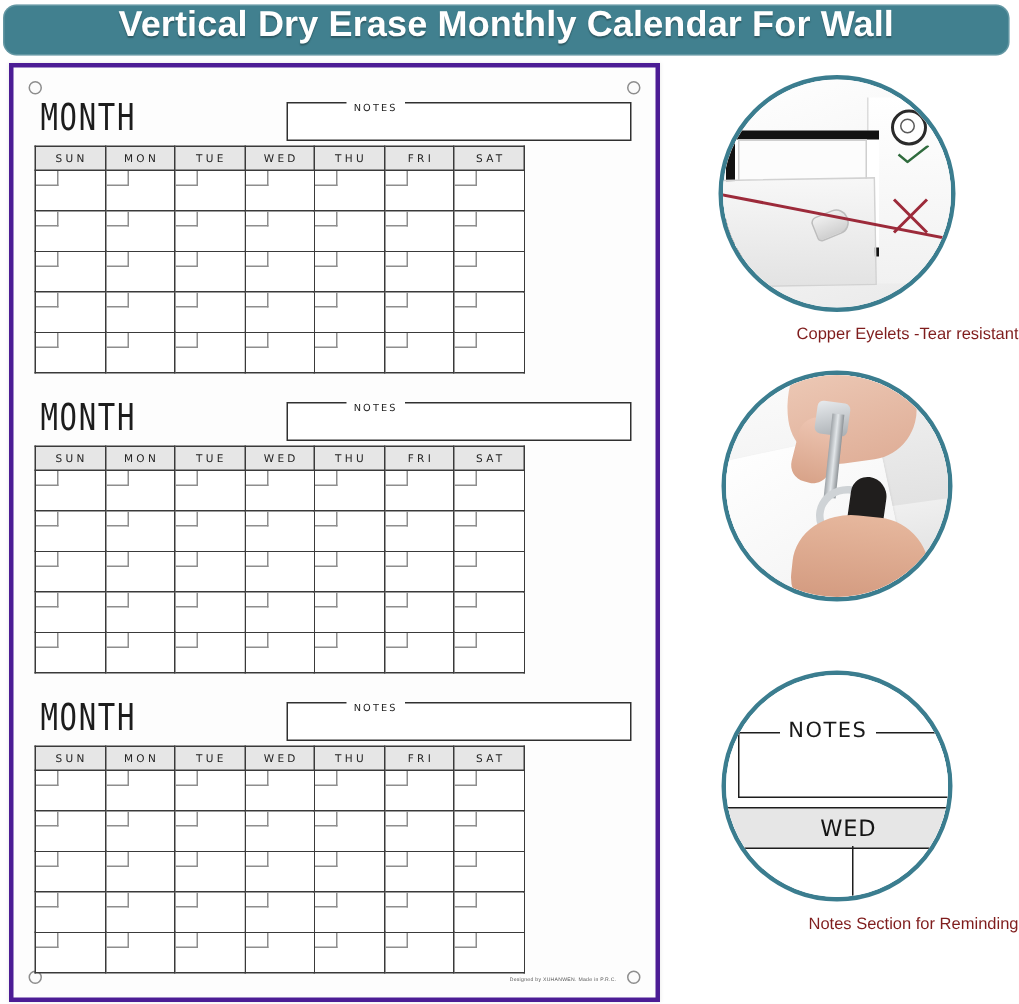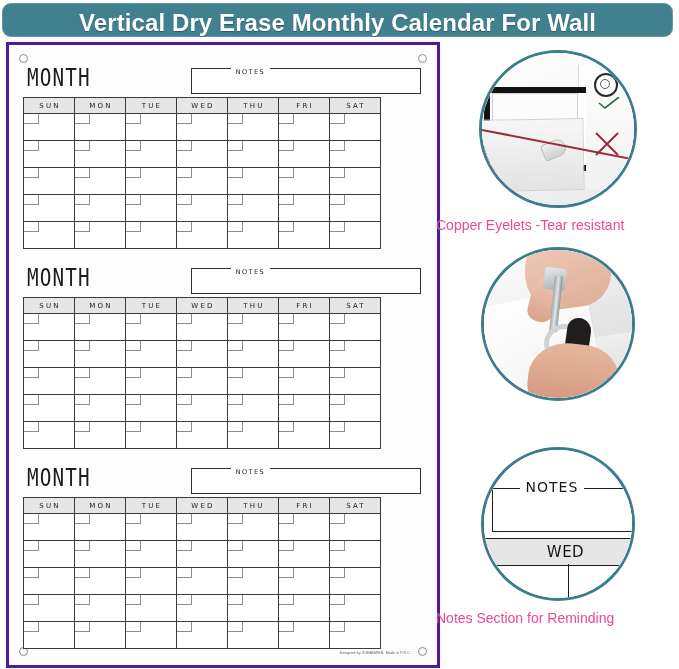--- a/index.html
+++ b/index.html
@@ -9,21 +9,21 @@
     font-family:"Liberation Sans", sans-serif;
     overflow:hidden;
   }
   .page{position:relative;width:679px;height:669px;}
 
   
   .title-bar{
     position:absolute;left:2px;top:3px;width:671px;height:34px;
     background:#41808f;
     border-radius:9px;
-    display:flex;align-items:flex-end;justify-content:center;
+    display:flex;align-items:flex-start;justify-content:center;
     box-shadow:inset 0 0 0 1px rgba(255,255,255,.18);
   }
   .title-text{
     color:#ffffff;
     font-size:24px;
     font-weight:bold;
     letter-spacing:.1px;
     white-space:nowrap;
     text-shadow:0 1px 1px rgba(0,0,0,.30);
     font-family:"Liberation Sans", sans-serif;
@@ -74,21 +74,21 @@
     padding:0 5px;
     font-size:6.5px;
     letter-spacing:1.4px;
     color:#1e1e1e;
     font-family:"DejaVu Sans", sans-serif;
     line-height:8px;
   }
 
   
   table.cal{
-    width:358px;
+    width:327px;
     border-collapse:collapse;
     table-layout:fixed;
     margin-top:2px;
   }
   table.cal th{
     height:13px;
     background:#e6e6e6;
     border:1px solid #3a3a3a;
     font-size:7px;
     letter-spacing:2.2px;
@@ -133,23 +133,23 @@
     position:relative;
     width:152px;height:152px;border-radius:50%;
     border:3px solid #3b7d8f;
     margin:0 auto;
     overflow:hidden;
     background:#ffffff;
   }
   .f2 .circ,.f3 .circ{width:148px;height:148px;}
   .feature-caption{
     margin-top:9px;
-    text-align:left;
-    font-size:14px;
-    color:#ec4899;
+    text-align:right;
+    font-size:11px;
+    color:#7f1d1d;
     white-space:nowrap;
     font-family:"Liberation Sans", sans-serif;
   }
 
   
   .c1-bg{position:absolute;inset:0;background:linear-gradient(160deg,#ffffff 0%,#f4f4f4 55%,#e9e9e9 100%);}
   .c1-frame-black{
     position:absolute;left:2px;top:34px;width:96px;height:72px;
     border-left:6px solid #121212;border-top:6px solid #121212;border-bottom:6px solid #121212;
     background:#ffffff;

